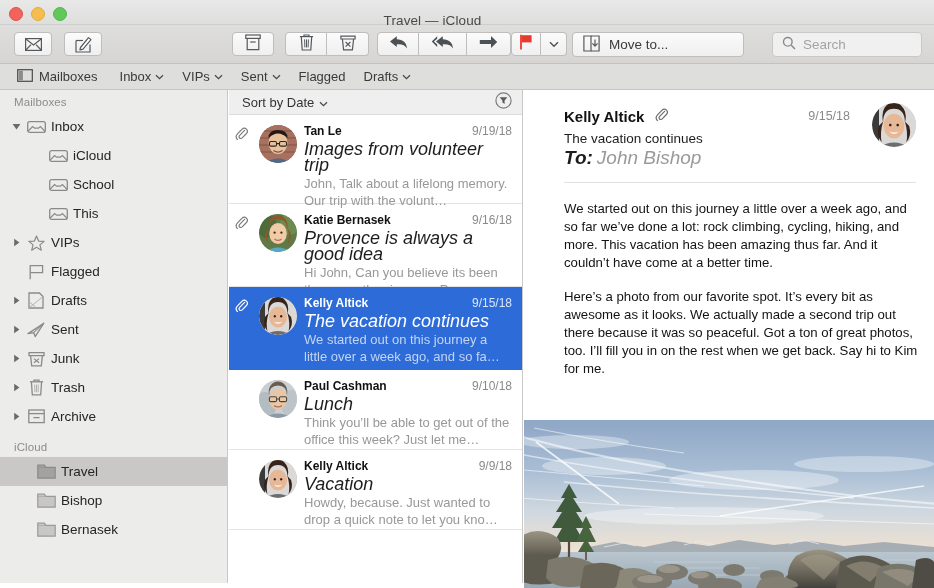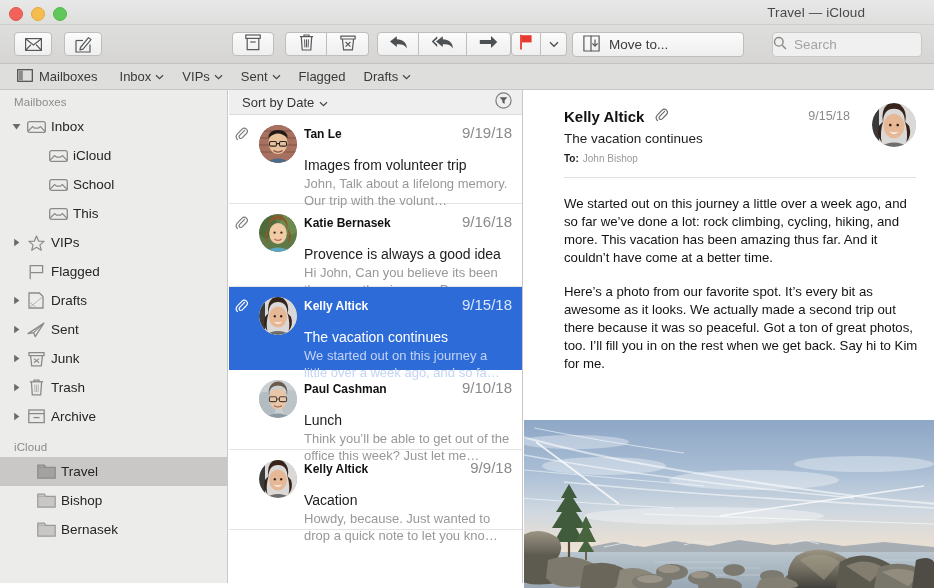--- a/index.html
+++ b/index.html
@@ -27,22 +27,22 @@
   }
   .traffic {
     position: absolute; left: 9px; top: 7px;
     display: flex; gap: 8px; align-items: center;
   }
   .light { width: 12px; height: 12px; border-radius: 50%; display: block; }
   .light.close { background: #f2635b; border: 0.5px solid #e0534c; }
   .light.min   { background: #f5bd4f; border: 0.5px solid #e3ab3c; }
   .light.max   { background: #62c75a; border: 0.5px solid #51b84a; }
   .win-title {
-    position: absolute; left: 0; top: 0; width: 865px;
-    text-align: right; line-height: 25px;
+    position: absolute; left: 0; top: 8px; width: 865px;
+    text-align: center; line-height: 25px;
     font-size: 13.5px; color: #4a4a4a;
     letter-spacing: 0.1px;
   }
 
   
   .toolbar {
     position: absolute; left: 0; top: 25px;
     width: 934px; height: 39px;
     background: linear-gradient(to bottom, #dededd 0%, #d6d5d4 100%);
     border-bottom: 1px solid #c3c2c1;
@@ -75,21 +75,21 @@
     background: linear-gradient(to bottom,#fbfbfb 0%, #f0efef 100%);
     border: 1px solid #bfbebd; border-radius: 4px;
     box-sizing: border-box; display: flex; align-items: center;
     padding-left: 10px; gap: 9px;
   }
   .moveto span { font-size: 13.5px; color: #3c3c3c; }
   .searchfield {
     position: absolute; top: 7px; left: 772px; width: 150px; height: 25px;
     background: #f1f0f0; border: 1px solid #c9c8c7; border-radius: 4px;
     box-sizing: border-box; display: flex; align-items: center;
-    gap: 7px;
+    padding-left: 9px; gap: 7px;
   }
   .searchfield span { font-size: 13.5px; color: #a4a3a3; }
 
   
   .favbar {
     position: absolute; left: 0; top: 64px;
     width: 934px; height: 26px;
     background: #dededd;
     border-bottom: 1px solid #c7c6c5;
     box-sizing: border-box;
@@ -161,22 +161,22 @@
   .clipcol { width: 20px; flex: 0 0 20px; padding-top: 2px; }
   .avacol { width: 46px; flex: 0 0 46px; display: flex; justify-content: center; padding-top: 1px; }
   .avatar {
     width: 38px; height: 38px; border-radius: 50%;
     background: #bdbcbb; overflow: hidden; position: relative;
     display: block;
   }
   .bodycol { flex: 1 1 auto; min-width: 0; padding-left: 3px; }
   .msgtop { display: flex; justify-content: space-between; align-items: baseline; }
   .sender { font-size: 12px; font-weight: bold; color: #111; }
-  .date { font-size: 15px; color: #8b8a89; white-space: nowrap; padding-left: 6px; }
-  .subject { font-size: 14px; color: #1d1d1d; margin-top: 16px; line-height: 16px; }
+  .date { font-size: 12px; color: #8b8a89; white-space: nowrap; padding-left: 6px; }
+  .subject { font-size: 18px; color: #1d1d1d; margin-top: 3px; line-height: 16px; font-style: italic; }
   .preview { font-size: 13px; color: #999897; margin-top: 2px; line-height: 17px; }
   .msgrow.selected .sender,
   .msgrow.selected .subject { color: #ffffff; }
   .msgrow.selected .date { color: #dbe6f9; }
   .msgrow.selected .preview { color: #c3d4f4; }
 
   
   .reader {
     position: absolute; left: 524px; top: 90px;
     width: 410px; height: 498px;
@@ -186,21 +186,21 @@
   .rhead { padding: 17px 18px 0 40px; position: relative; }
   .rname-line { display: flex; align-items: center; gap: 11px; }
   .rname { font-size: 15px; font-weight: bold; color: #111; }
   .rdate { position: absolute; right: 84px; top: 19px; font-size: 12.5px; color: #8b8a89; }
   .ravatar {
     position: absolute; right: 18px; top: 13px;
     width: 44px; height: 44px; border-radius: 50%;
     background: #c4c3c2; overflow: hidden;
   }
   .rsubject { font-size: 13.5px; color: #1d1d1d; margin-top: 6px; }
-  .rto { font-size: 10px; margin-top: 7px; }
+  .rto { font-size: 19px; margin-top: 1px; font-style: italic; }
   .rto b { color: #1d1d1d; font-weight: bold; }
   .rto span { color: #9b9a99; margin-left: 4px; }
   .rsep { height: 1px; background: #e2e1e0; margin: 13px 18px 0 40px; }
   .rbody { padding: 17px 16px 0 40px; }
   .rbody p {
     margin: 0 0 16px 0;
     font-size: 13.2px; line-height: 18px; color: #131313;
   }
   .rbody p:last-child { margin-bottom: 0; }
 

